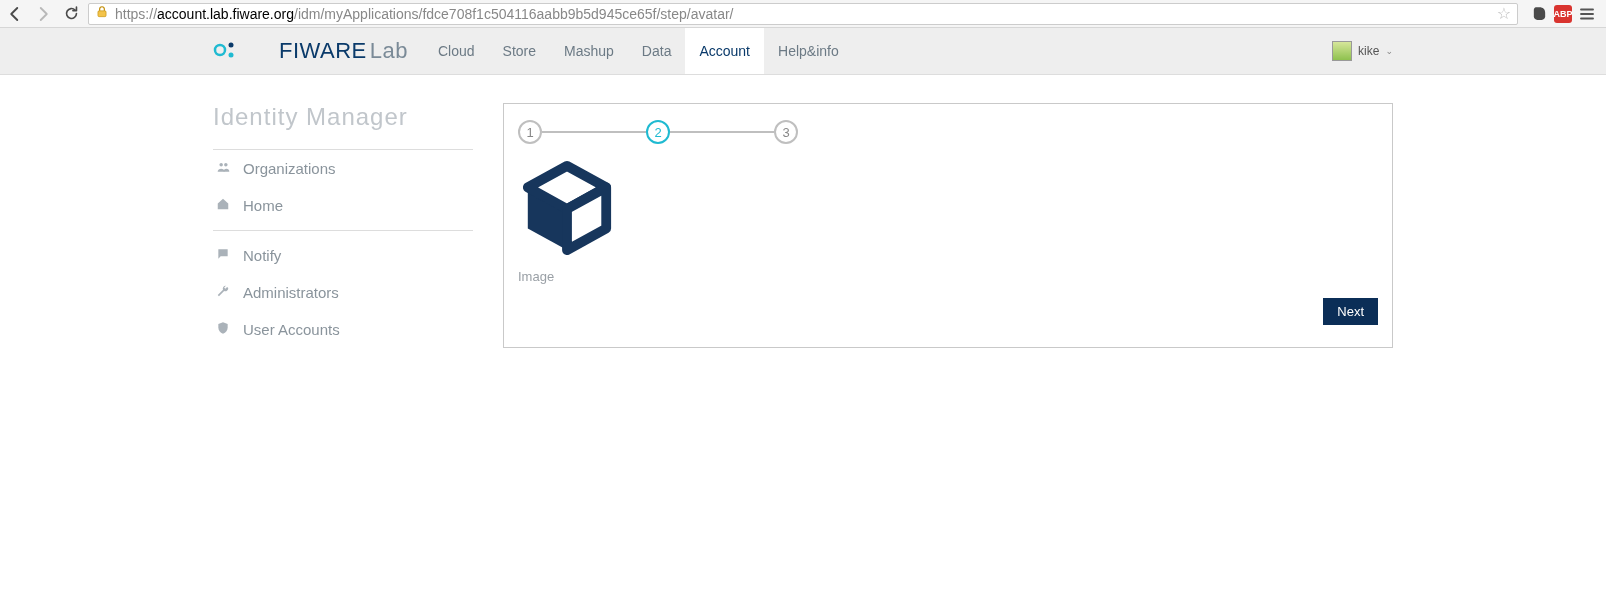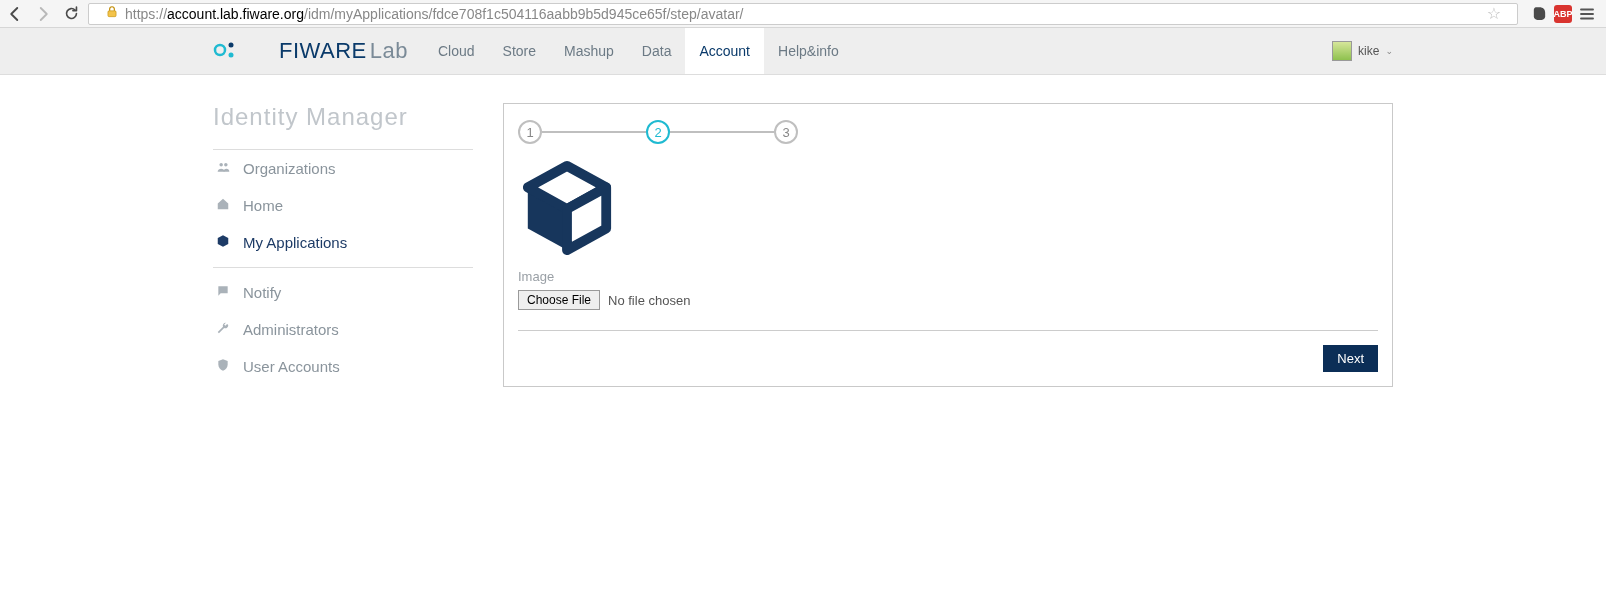--- a/index.html
+++ b/index.html
@@ -1,21 +1,21 @@
 <!DOCTYPE html>
 <html><head>
 <meta charset="utf-8">
 <style>
   * { box-sizing: border-box; margin: 0; padding: 0; }
   body { font-family: Arial, sans-serif; font-size: 13px; color: #333; background: #fff; width: 1606px; }
   
   .browser-bar { height: 28px; background: #f5f5f5; border-bottom: 1px solid #d6d6d6; display: flex; align-items: center; padding: 0 6px; gap: 8px; }
   .nav-btns { display: flex; align-items: center; gap: 10px; }
   .nav-btn-svg { width: 18px; height: 18px; display:flex; align-items:center; justify-content:center; cursor:pointer; }
-  .url-box { flex: 1; height: 22px; background: #fff; border: 1px solid #ccc; border-radius: 2px; display: flex; align-items: center; padding: 0 16px; font-size: 14px; color: #555; gap:6px; }
+  .url-box { flex: 1; height: 22px; background: #fff; border: 1px solid #ccc; border-radius: 2px; display: flex; align-items: center; padding: 0 6px; font-size: 14px; color: #555; gap:6px; }
   .url-lock { width:14px; height:14px; }
   .url-text { flex:1; white-space: nowrap; overflow:hidden; }
   .url-text .bold { color:#000; }
   .url-text .light { color:#888; }
   .star-icon { color:#bbb; font-size:16px; margin-left:auto; }
   .ext-icons { display:flex; align-items:center; gap:6px; padding:0 4px; }
   .ext-icon { width:18px; height:18px; display:flex; align-items:center; justify-content:center; }
   .abp { background:#d9342f; color:#fff; border-radius:3px; font-size:9px; font-weight:bold; width:18px; height:18px; display:flex; align-items:center; justify-content:center; }
   
   .topnav { height: 47px; background: #eee; border-bottom:1px solid #ddd; display:flex; align-items:center; }
@@ -150,28 +150,20 @@
         <span>Organizations</span>
       </li>
       <li>
         <span class="ico">
           <svg width="14" height="14" viewBox="0 0 24 24">
               <path d="M3 11l9-8 9 8v10H3z" fill="currentColor"></path>
             </svg>
         </span>
         <span>Home</span>
       </li>
-      <li class="active">
-        <span class="ico">
-          <svg width="14" height="14" viewBox="0 0 24 24">
-              <path d="M12 2l9 5v10l-9 5-9-5V7z" fill="currentColor"></path>
-            </svg>
-        </span>
-        <span>My Applications</span>
-      </li>
       <li class="side-sep" style="padding:0;height:0;"></li>
       <li>
         <span class="ico">
           <svg width="14" height="14" viewBox="0 0 24 24">
               <path d="M4 4h16v12H8l-4 4z" fill="currentColor"></path>
             </svg>
         </span>
         <span>Notify</span>
       </li>
       <li>
@@ -204,22 +196,18 @@
 
     <div class="app-image">
       <svg width="98" height="98" viewBox="0 0 100 100">
         <polygon points="50,8 90,30 90,72 50,94 10,72 10,30" fill="#17365c"></polygon>
         <polygon points="50,8 90,30 50,52 10,30" fill="#fff" stroke="#17365c" stroke-width="10" stroke-linejoin="round"></polygon>
         <polygon points="50,52 90,30 90,72 50,94" fill="#fff" stroke="#17365c" stroke-width="10" stroke-linejoin="round"></polygon>
       </svg>
     </div>
 
     <span class="image-label">Image</span>
-    <div class="file-row">
-      <button class="choose-btn">Choose File</button>
-      <span class="file-status">No file chosen</span>
-    </div>
 
     <div class="panel-footer">
       <button class="next-btn">Next</button>
     </div>
   </section>
 </div>
 
 </body></html>

